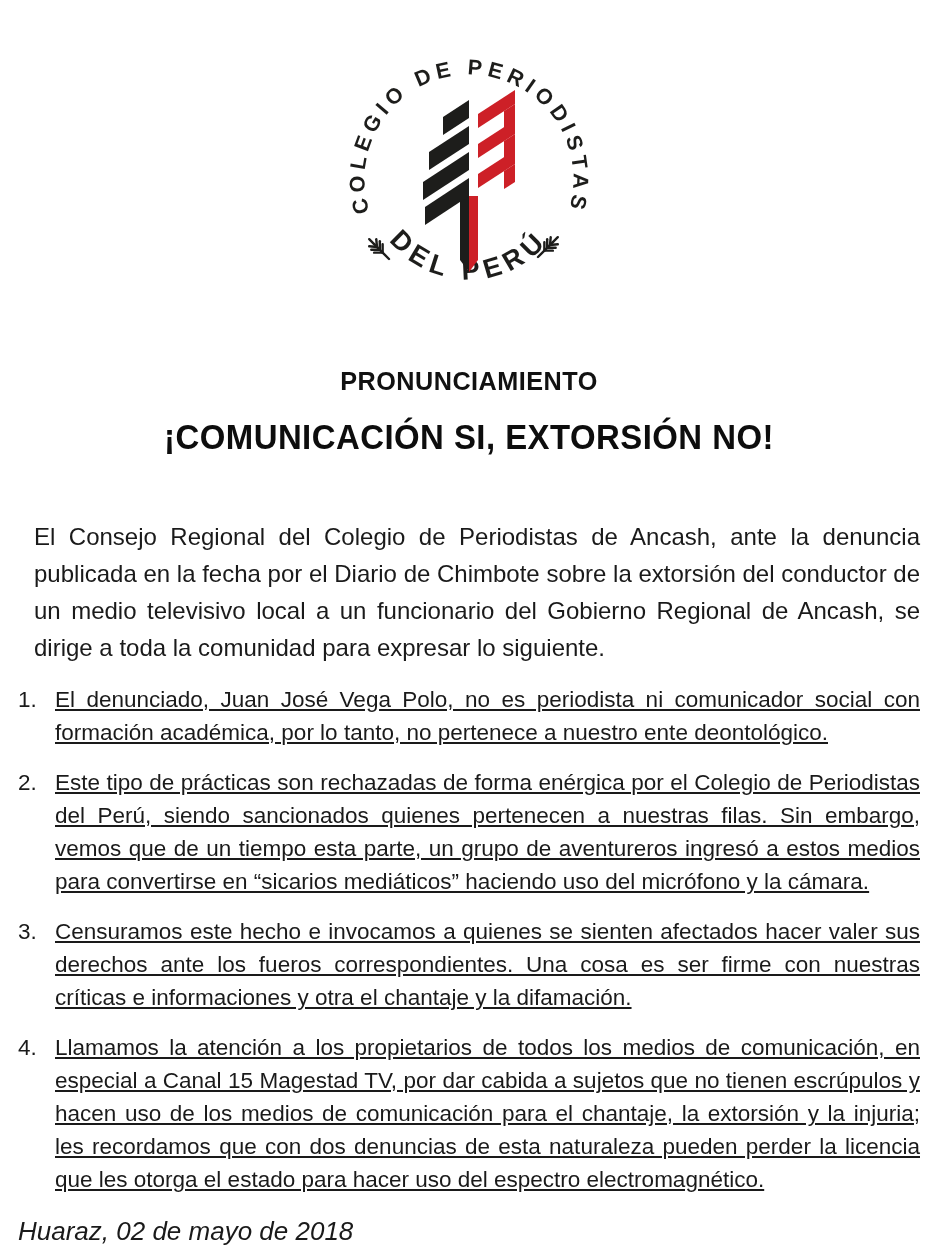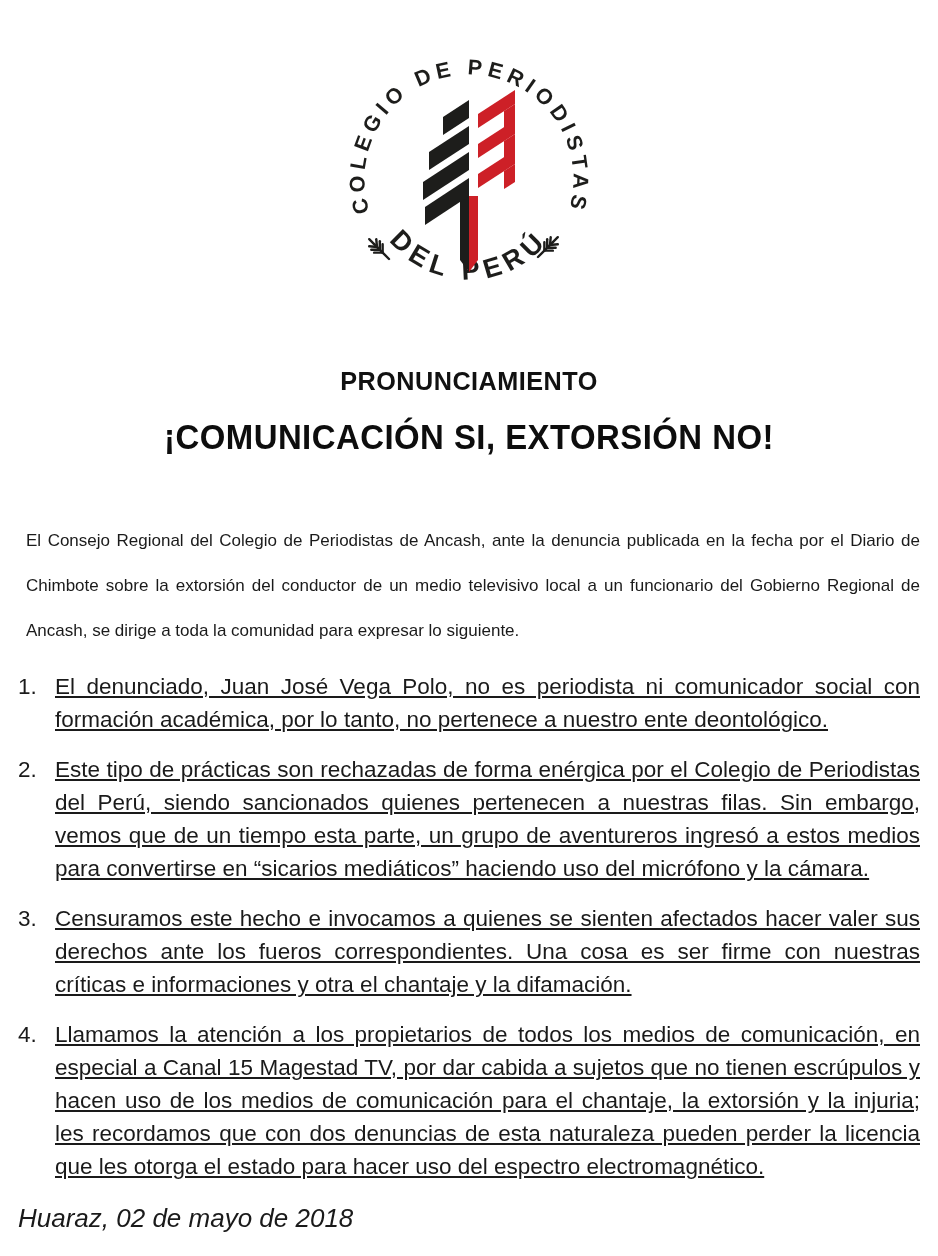--- a/index.html
+++ b/index.html
@@ -35,23 +35,23 @@
     margin: 22px 0 0 0;
     text-align: center;
     font-size: 35px;
     font-weight: bold;
     line-height: 38px;
     letter-spacing: 0.5px;
     transform: scaleX(0.94);
     color: #0d0d0d;
   }
   .intro {
-    margin: 62px 0 0 8px;
-    font-size: 17px;
-    line-height: 45px;
+    margin: 62px 0 0 16px;
+    font-size: 24px;
+    line-height: 37px;
     text-align: justify;
   }
   .items { margin-top: 16px; }
   .item {
     display: flex;
     margin-top: 17px;
     font-size: 22.5px;
     line-height: 33px;
   }
   .item-num {

